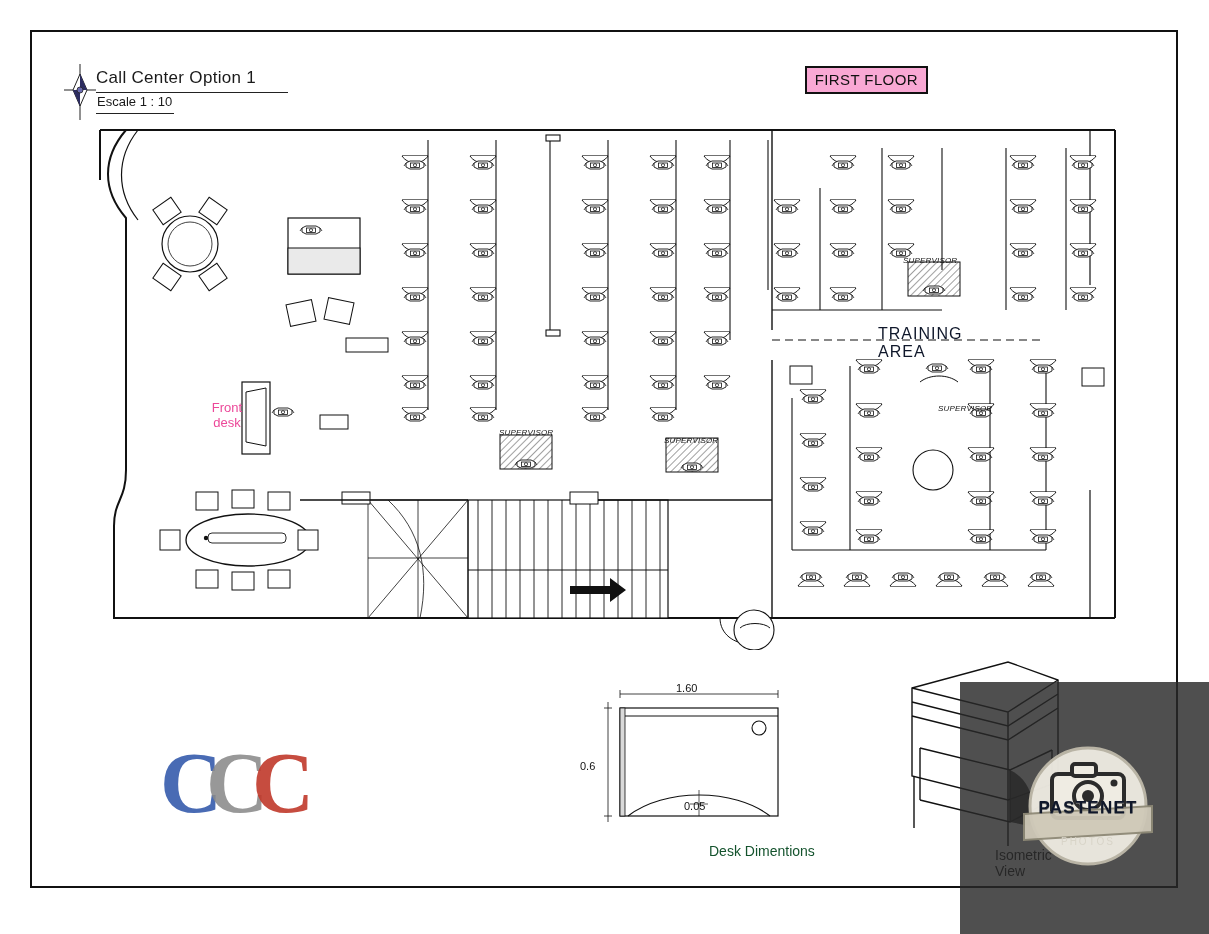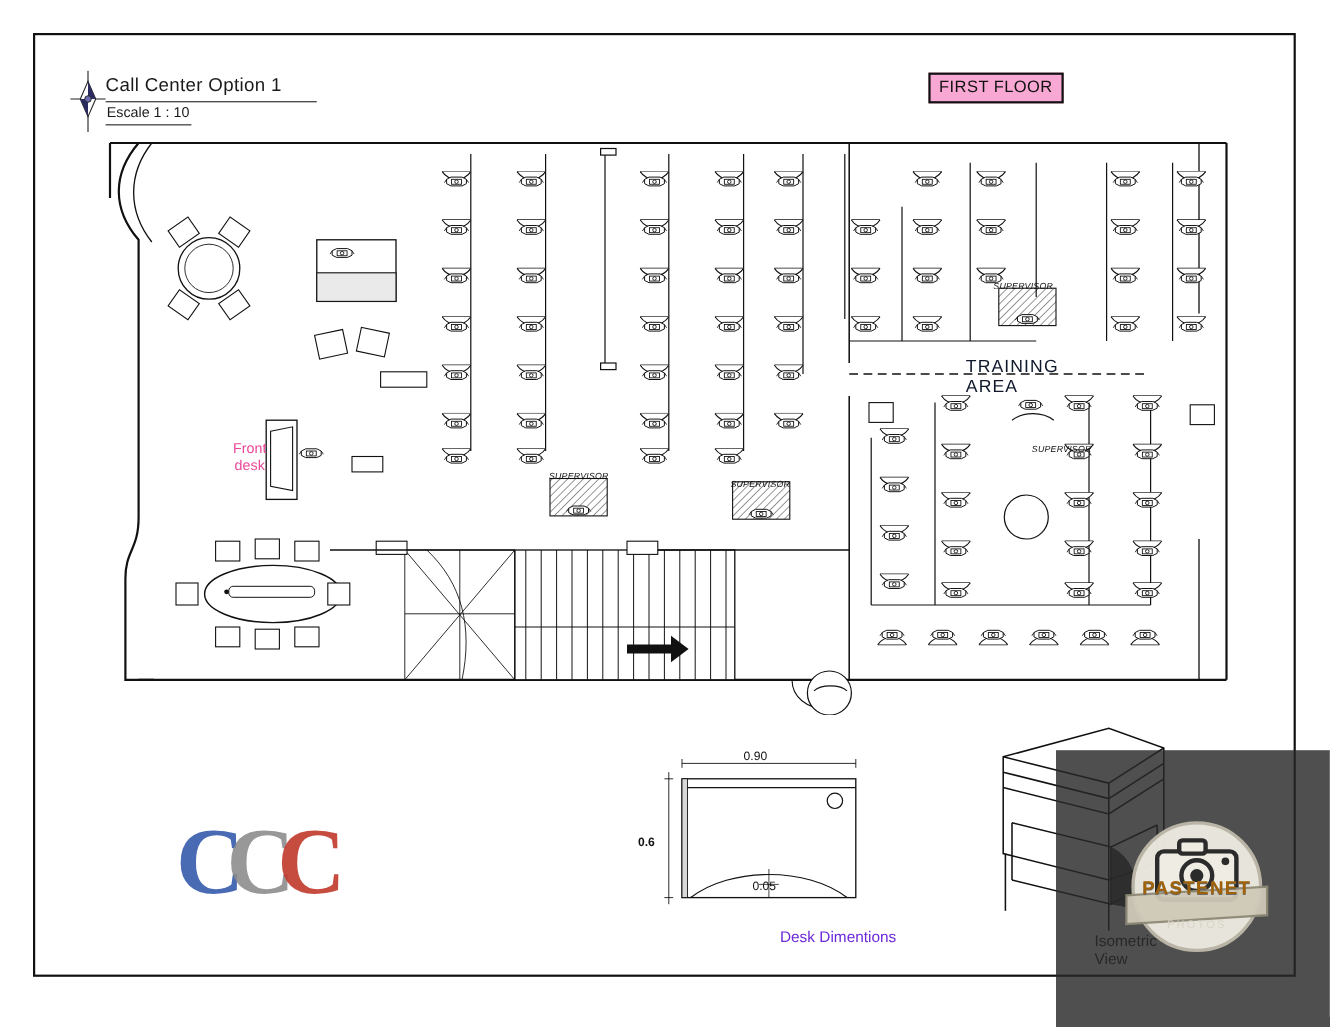--- a/index.html
+++ b/index.html
@@ -13,21 +13,20 @@
     font-family: "Liberation Sans", sans-serif;
     position: relative;
     overflow: hidden;
   }
   #sheet {
     position: absolute;
     left: 0; top: 0;
     width: 974px;
     height: 934px;
     background: #fff;
-    padding-left: 39px;
   }
   .frame-outer {
     position: absolute;
     left: 30px; top: 30px;
     width: 1148px;
     height: 858px;
     border: 2px solid #111;
     box-sizing: border-box;
   }
   
@@ -113,21 +112,21 @@
     position: absolute;
     font-size: 8px;
     color: #111;
     letter-spacing: 0.2px;
     font-style: italic;
   }
   .desk-dim-caption {
     position: absolute;
     left: 709px; top: 843px;
     font-size: 14px;
-    color: #6d28d9;
+    color: #14532d;
   }
   .iso-caption {
     position: absolute;
     left: 995px; top: 847px;
     font-size: 14px;
     color: #222;
   }
   .dim-text {
     position: absolute;
     font-size: 11px;
@@ -145,21 +144,21 @@
     left: 1018px; top: 736px;
     width: 140px; height: 140px;
   }
   .wm-text {
     position: absolute;
     left: 1026px; top: 798px;
     width: 124px;
     text-align: center;
     font-size: 17px;
     font-weight: bold;
-    color: #a16207;
+    color: #0f172a;
     letter-spacing: 1.2px;
     text-shadow: 0 1px 0 #6b6b6b;
   }
   .wm-sub {
     position: absolute;
     left: 1026px; top: 836px;
     width: 124px;
     text-align: center;
     font-size: 10px;
     color: #d8d4c8;
@@ -495,22 +494,22 @@
 
     <rect x="34" y="36" width="158" height="108" fill="#ffffff" stroke="#111" stroke-width="1.2"></rect>
     <line x1="34" y1="44" x2="192" y2="44" stroke="#111" stroke-width="1"></line>
     <rect x="34" y="36" width="5" height="108" fill="#d9d9d9" stroke="#111" stroke-width="0.8"></rect>
     <circle cx="173" cy="56" r="7" fill="#ffffff" stroke="#111" stroke-width="1.1"></circle>
 
     <path d="M42,144 C78,116 148,116 184,144" fill="none" stroke="#111" stroke-width="1.1"></path>
     <line x1="113" y1="118" x2="113" y2="144" stroke="#111" stroke-width="0.7"></line>
     <line x1="104" y1="132" x2="122" y2="132" stroke="#111" stroke-width="0.7"></line>
   </svg>
-  <div class="dim-text" style="left:676px; top:682px;">0.90</div>
-  <div class="dim-text" style="left:580px; top:760px;font-weight:bold;">0.6</div>
+  <div class="dim-text" style="left:676px; top:682px;">1.60</div>
+  <div class="dim-text" style="left:580px; top:760px;">0.6</div>
   <div class="dim-text" style="left:684px; top:800px;">0.05</div>
   <div class="desk-dim-caption">Desk Dimentions</div>
 
   <svg style="position:absolute; left:890px; top:650px;" width="190" height="200" viewBox="0 0 190 200">
     <g fill="none" stroke="#111" stroke-width="1.4">
       <path d="M22,38 L118,12 L168,30 L168,132 L118,150 L22,126 Z"></path>
       <path d="M22,38 L118,62 L118,150"></path>
       <path d="M118,62 L168,30"></path>
       <path d="M22,52 L118,76 L168,44"></path>
       <path d="M22,66 L118,90 L168,58"></path>

